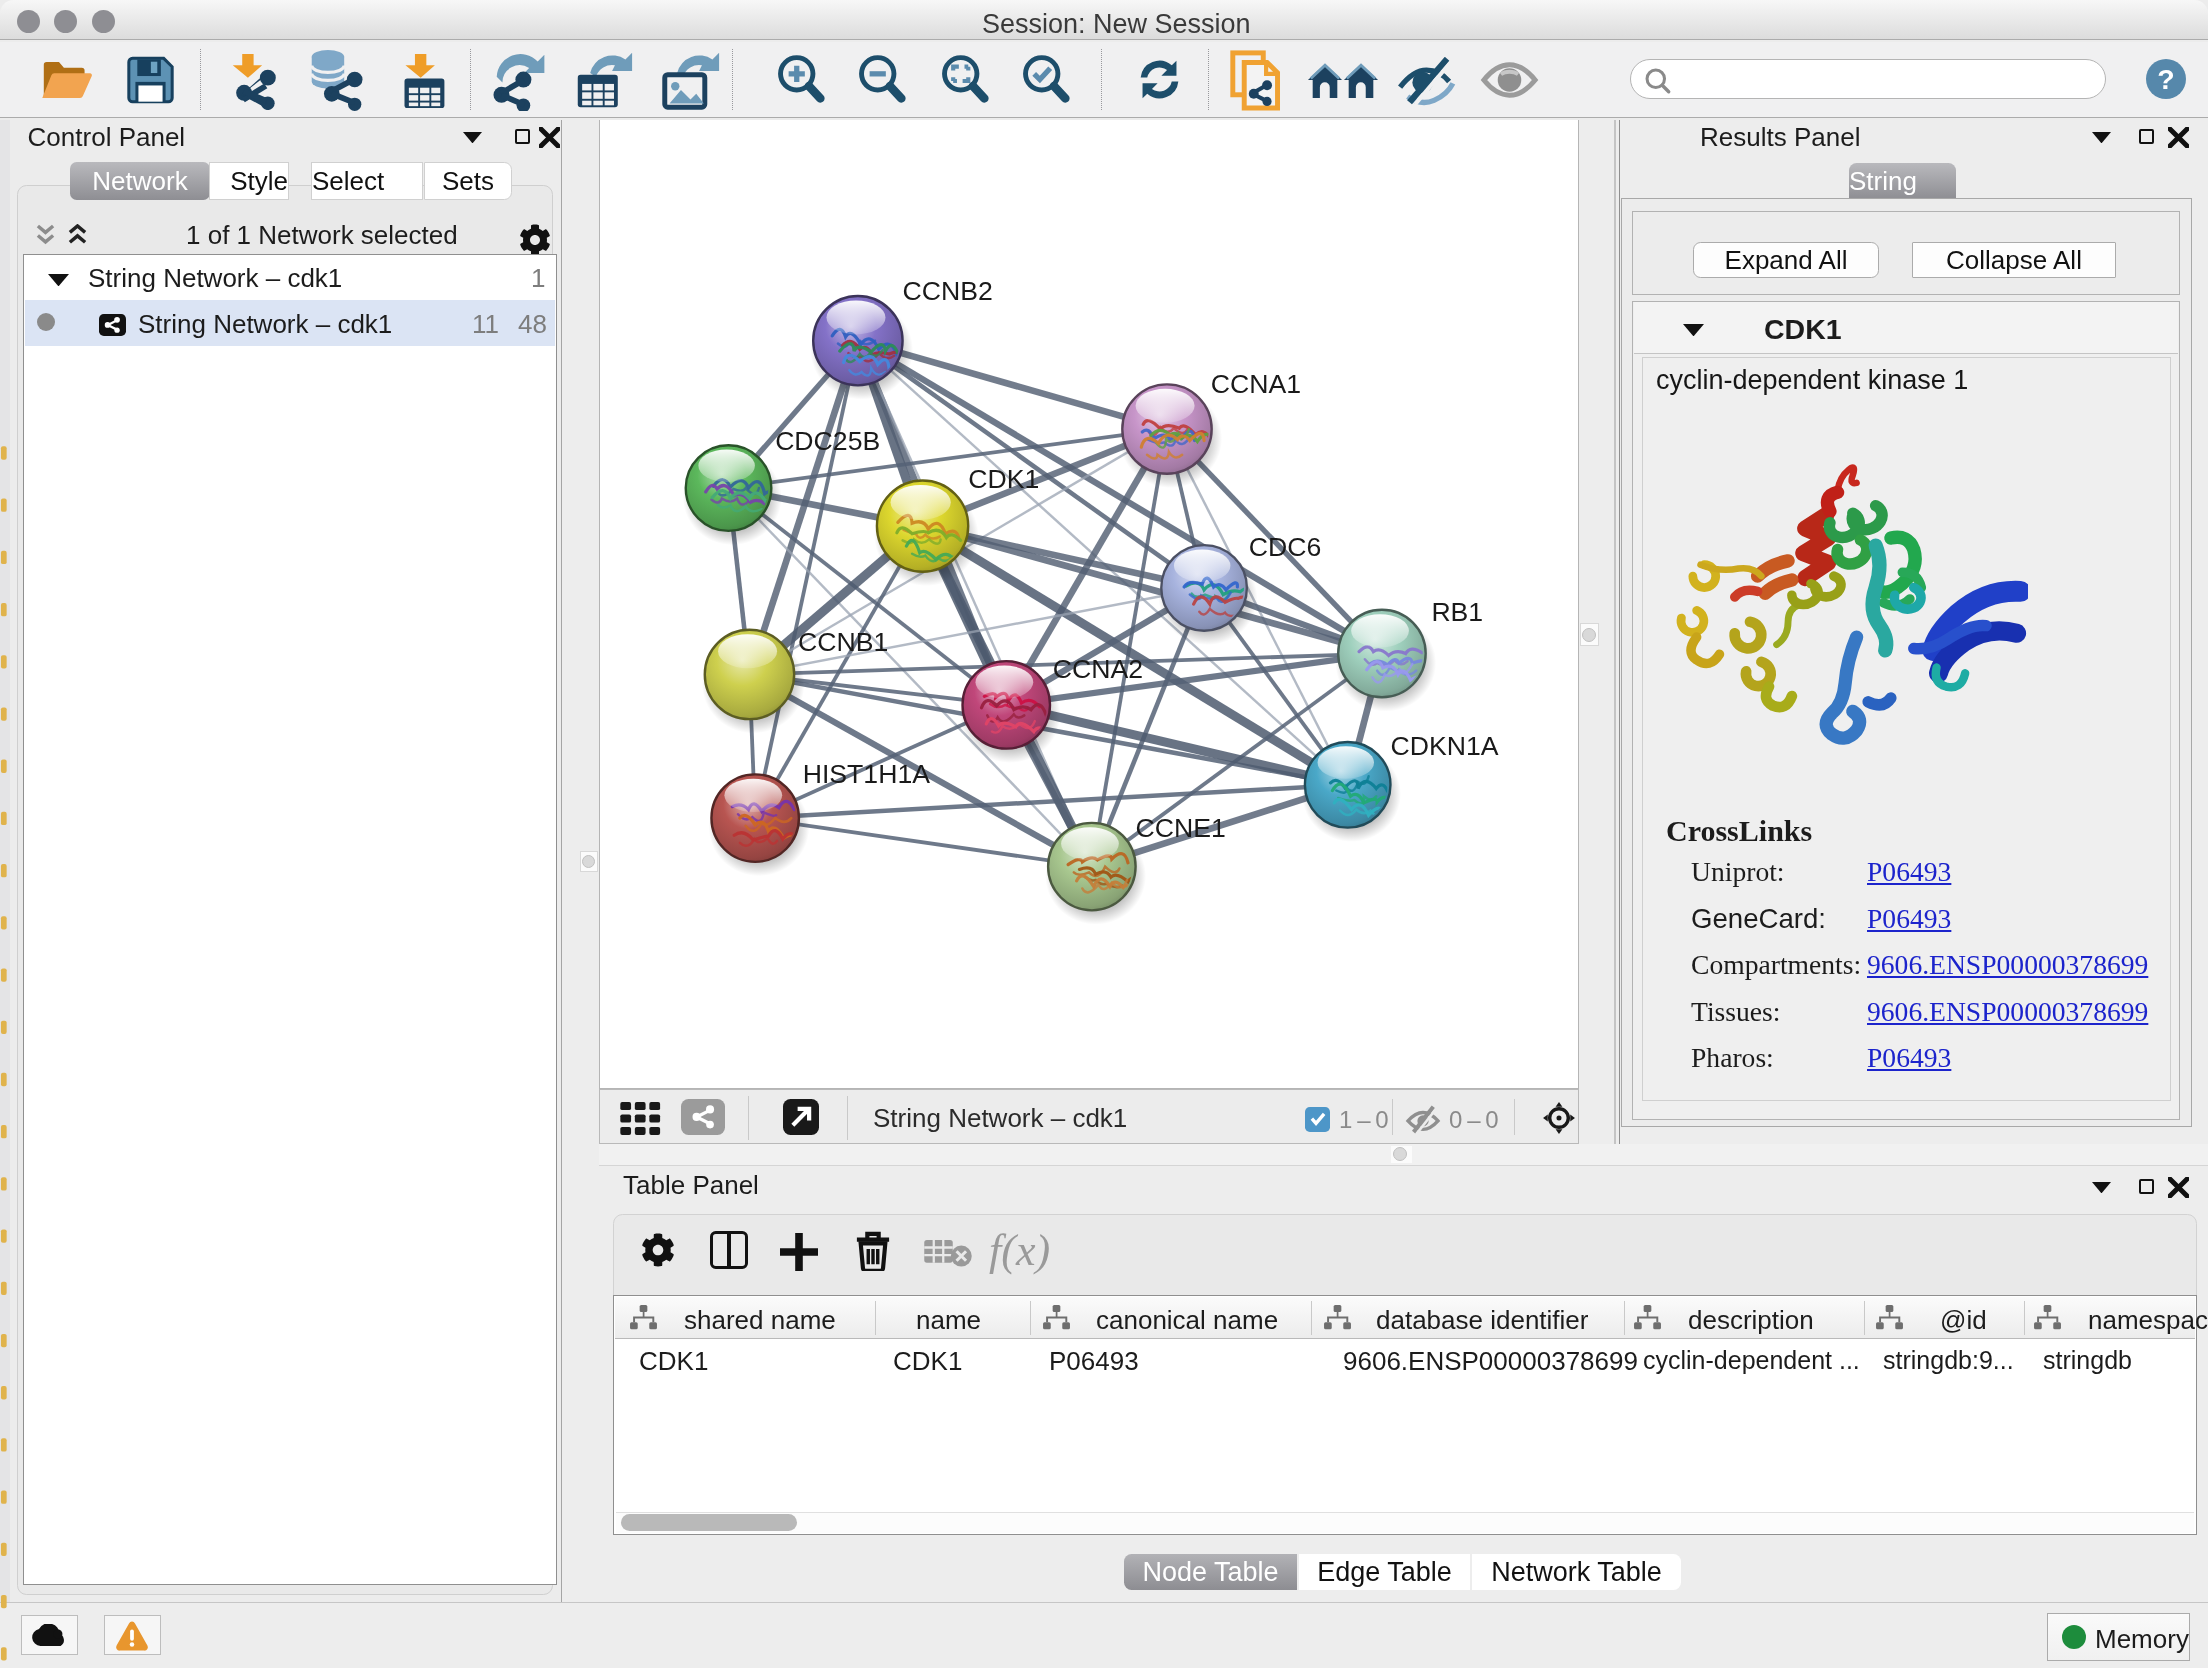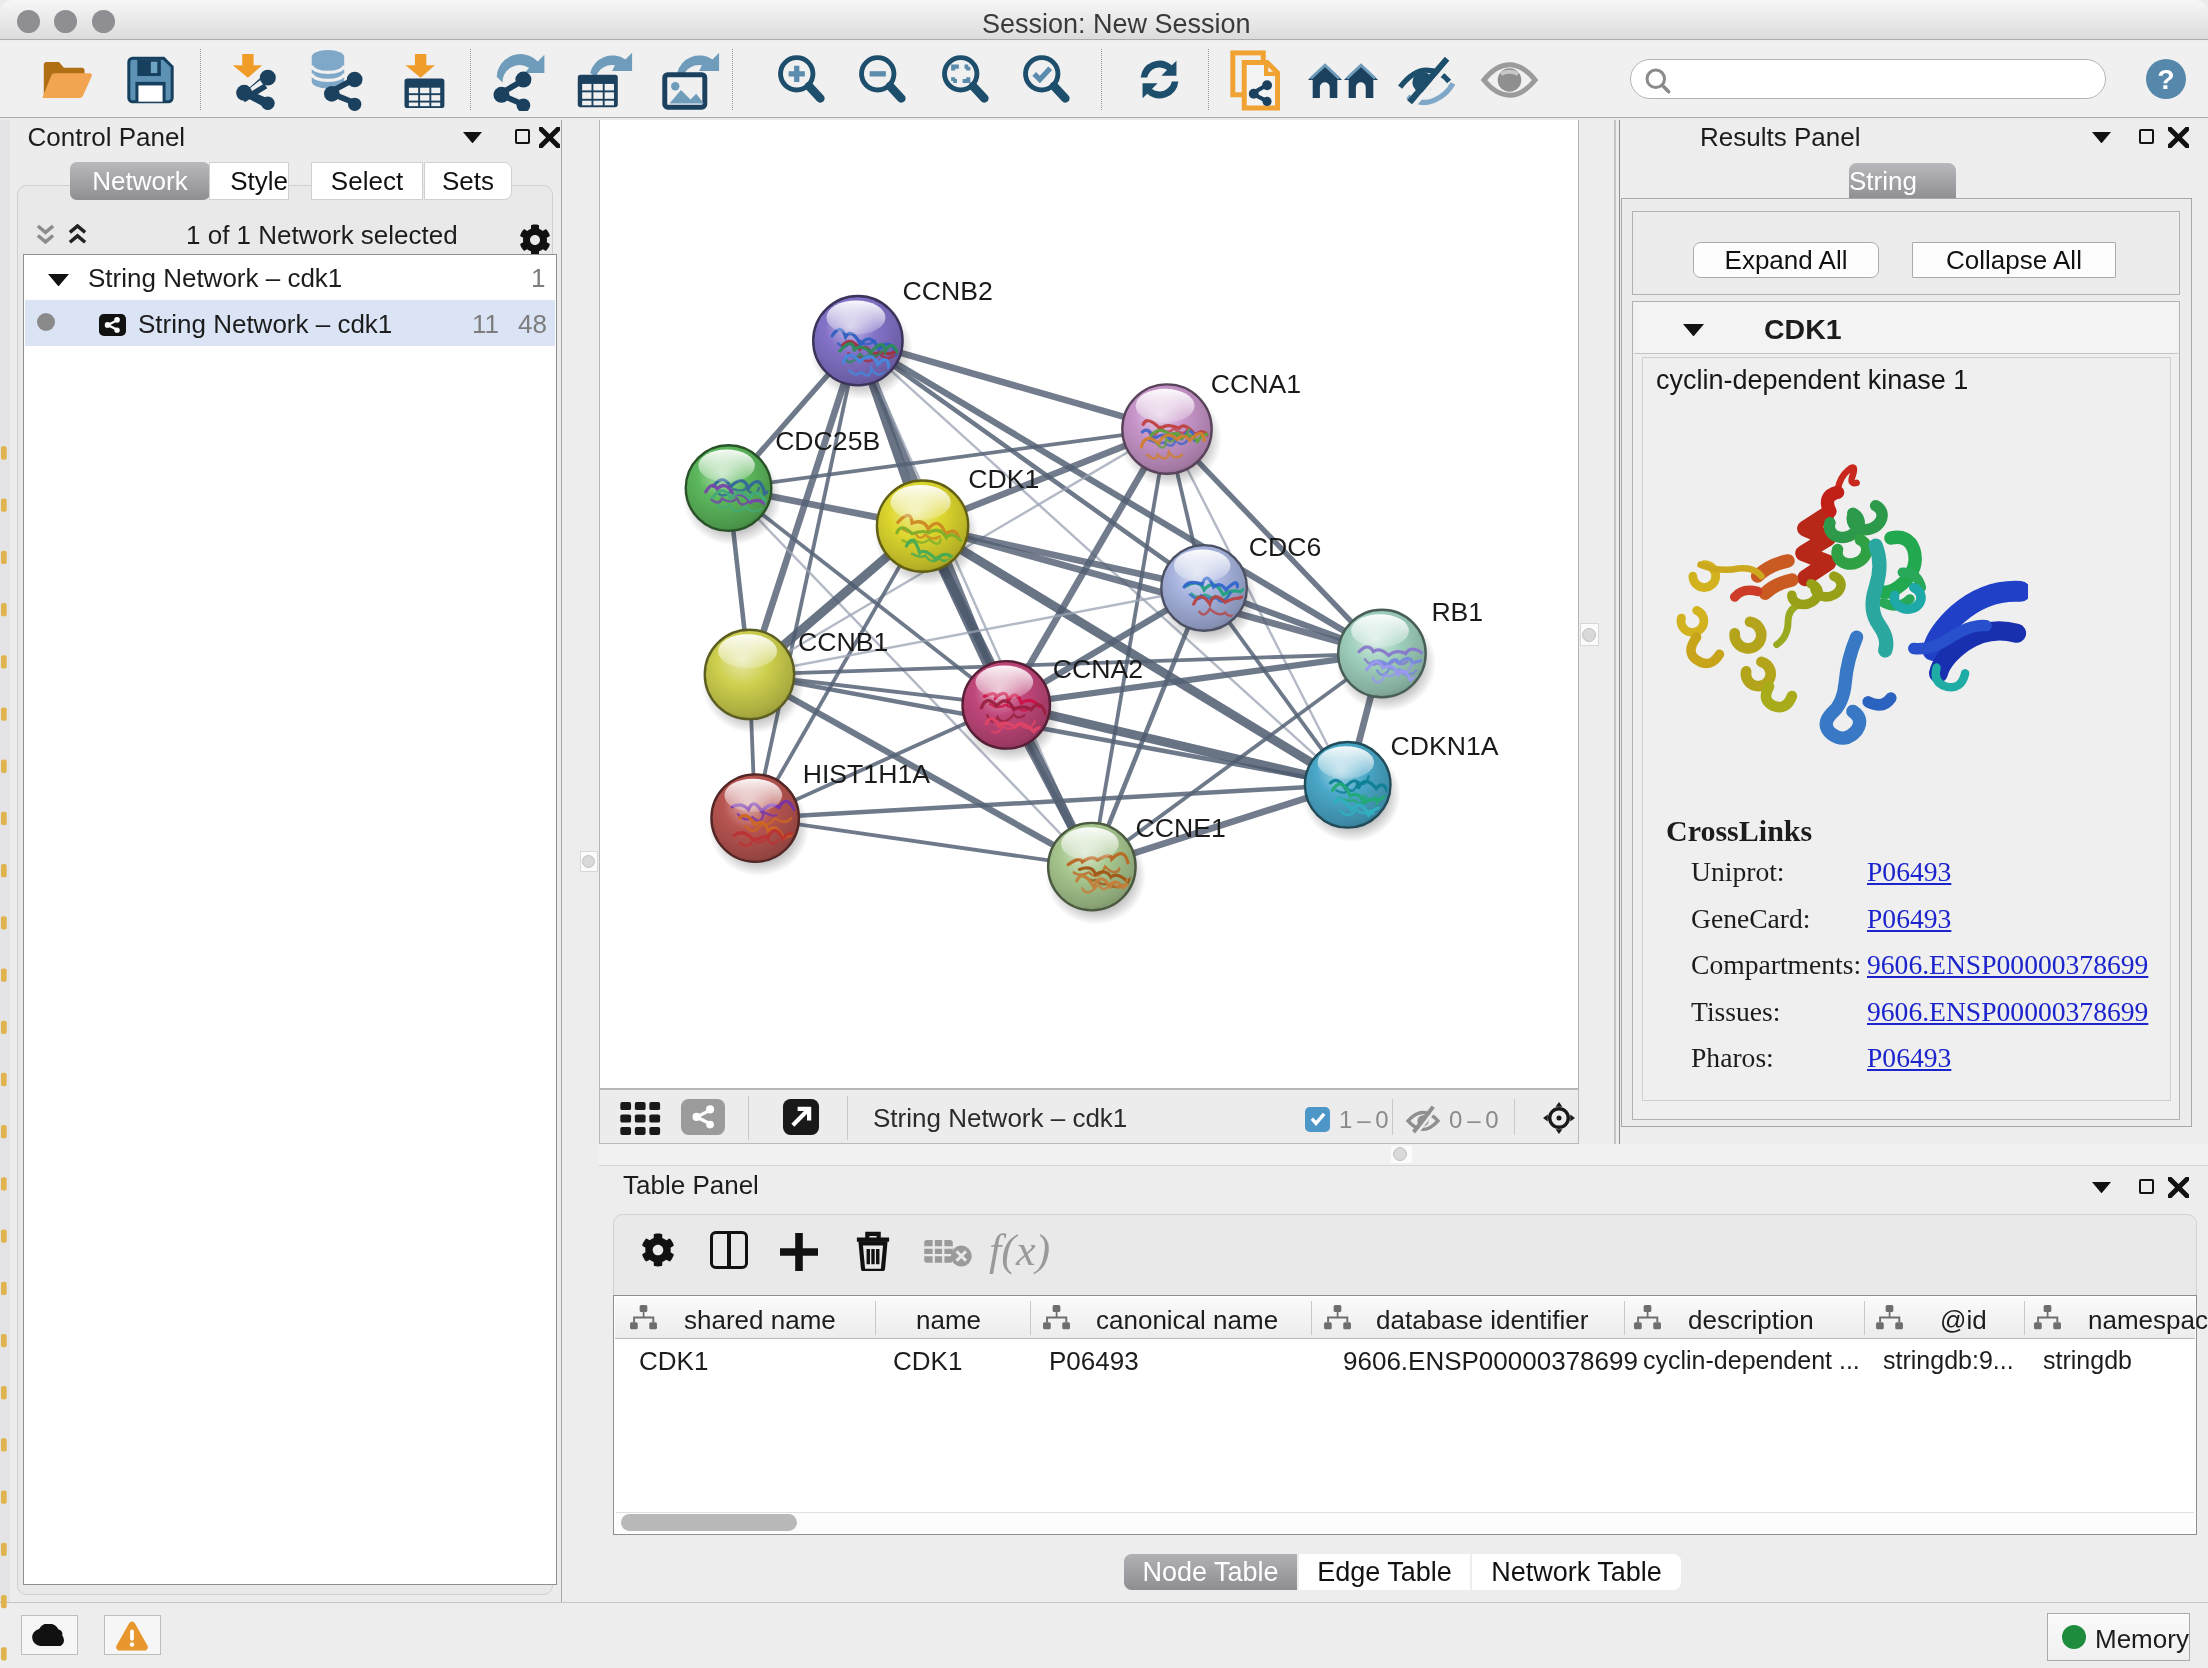--- a/index.html
+++ b/index.html
@@ -201,21 +201,21 @@
   </svg>
 <div class="abs" style="left:515px;top:129px;width:15px;height:15px;border:2.9px solid #111;border-radius:1.9px"></div>
 <svg class="ico" style="left:539px;top:127px" width="21" height="21" viewBox="0 0 11 11">
     <path d="M1 1 L10 10 M10 1 L1 10" stroke="#111" stroke-width="2.6" stroke-linecap="round"></path>
   </svg>
 
 <div class="abs" style="left:17px;top:185px;width:536px;height:1410px;background:#e9e9e9;border:1px solid #cfcfcf;border-radius:9.5px"></div>
 
 <div class="abs" style="left:70px;top:162px;width:140px;height:38px;border-radius:6.7px;background:linear-gradient(#b9b9bd,#8e8e93);color:#fff;font-size:26px;text-align:center;line-height:38px;z-index:3">Network</div>
 <div class="abs wtab" style="left:209px;top:162px;width:80px;height:38px;border:1px solid #d0d0d0;font-size:26px;text-align:right;line-height:36px;z-index:3">Style</div>
-<div class="abs wtab" style="left:311px;top:162px;width:112px;height:38px;border:1px solid #d0d0d0;font-size:26px;text-align:center;line-height:36px;z-index:3">Select</div>
+<div class="abs wtab" style="left:311px;top:162px;width:112px;height:38px;border:1px solid #d0d0d0;font-size:26px;text-align:left;line-height:36px;z-index:3">Select</div>
 <div class="abs wtab" style="left:424px;top:162px;width:88px;height:38px;border:1px solid #d0d0d0;border-radius:0 7.6px 7.6px 0;font-size:26px;text-align:center;line-height:36px;z-index:3">Sets</div>
 
 <svg class="ico" style="left:36px;top:224px" width="19" height="21" viewBox="0 0 10 11">
     <path d="M1 1 L5 4.4 9 1 M1 6 L5 9.4 9 6" stroke="#8c8c8c" stroke-width="1.8" fill="none"></path>
   </svg>
 <svg class="ico" style="left:68px;top:224px" width="19" height="21" viewBox="0 0 10 11">
     <path d="M1 4.4 L5 1 9 4.4 M1 9.6 L5 6.2 9 9.6" stroke="#222" stroke-width="1.8" fill="none"></path>
   </svg>
 <div class="txt" style="left:186px;top:220px;font-size:26px">1 of 1 Network selected</div>
 <svg class="ico" style="left:519px;top:224px" width="32" height="32" viewBox="0 0 512 512">
@@ -658,21 +658,21 @@
 <path d="M128 100 q9 1 18 -5 q12 -8 20 -7" stroke="#2850cc" stroke-width="6"></path>
 <path d="M98 94 q-5 12 -6 24 q-1 11 -7 16 q-6 6 0 11 q7 5 13 -2 q4 -6 -2 -10" stroke="#3878c4" stroke-width="7"></path>
 <path d="M104 128 q8 4 12 -2" stroke="#2a62c0" stroke-width="6"></path>
 <path d="M140 110 q-2 8 5 10 q8 2 10 -7" stroke="#1eaca4" stroke-width="4.4"></path>
 </g>
 </svg>
 
 <div class="txt" style="left:1666px;top:814px;font-family:'Liberation Serif',serif;font-size:30px;font-weight:bold">CrossLinks</div>
 <div class="txt" style="left:1691px;top:856px;font-family:Liberation Serif, serif;font-size:27.6px">Uniprot:</div>
 <div class="txt" style="left:1867px;top:856px;font-family:'Liberation Serif',serif;font-size:27.6px;color:#1c24cc;text-decoration:underline">P06493</div>
-<div class="txt" style="left:1691px;top:903px;font-family:Liberation Serif, serif;font-size:27.6px">GeneCard:</div>
+<div class="txt" style="left:1691px;top:903px;font-family:Liberation Sans, sans-serif;font-size:27.6px">GeneCard:</div>
 <div class="txt" style="left:1867px;top:903px;font-family:'Liberation Serif',serif;font-size:27.6px;color:#1c24cc;text-decoration:underline">P06493</div>
 <div class="txt" style="left:1691px;top:949px;font-family:'Liberation Serif',serif;font-size:27.6px">Compartments:</div>
 <div class="txt" style="left:1867px;top:949px;font-family:'Liberation Serif',serif;font-size:27.6px;color:#1c24cc;text-decoration:underline">9606.ENSP00000378699</div>
 <div class="txt" style="left:1691px;top:996px;font-family:'Liberation Serif',serif;font-size:27.6px">Tissues:</div>
 <div class="txt" style="left:1867px;top:996px;font-family:'Liberation Serif',serif;font-size:27.6px;color:#1c24cc;text-decoration:underline">9606.ENSP00000378699</div>
 <div class="txt" style="left:1691px;top:1042px;font-family:'Liberation Serif',serif;font-size:27.6px">Pharos:</div>
 <div class="txt" style="left:1867px;top:1042px;font-family:'Liberation Serif',serif;font-size:27.6px;color:#1c24cc;text-decoration:underline">P06493</div>
 
 <div class="abs" style="left:599px;top:1165px;width:1609px;height:437px;background:#ededed;border-top:1px solid #d5d5d5"></div>
 <div class="txt" style="left:623px;top:1170px;font-size:26px">Table Panel</div>

